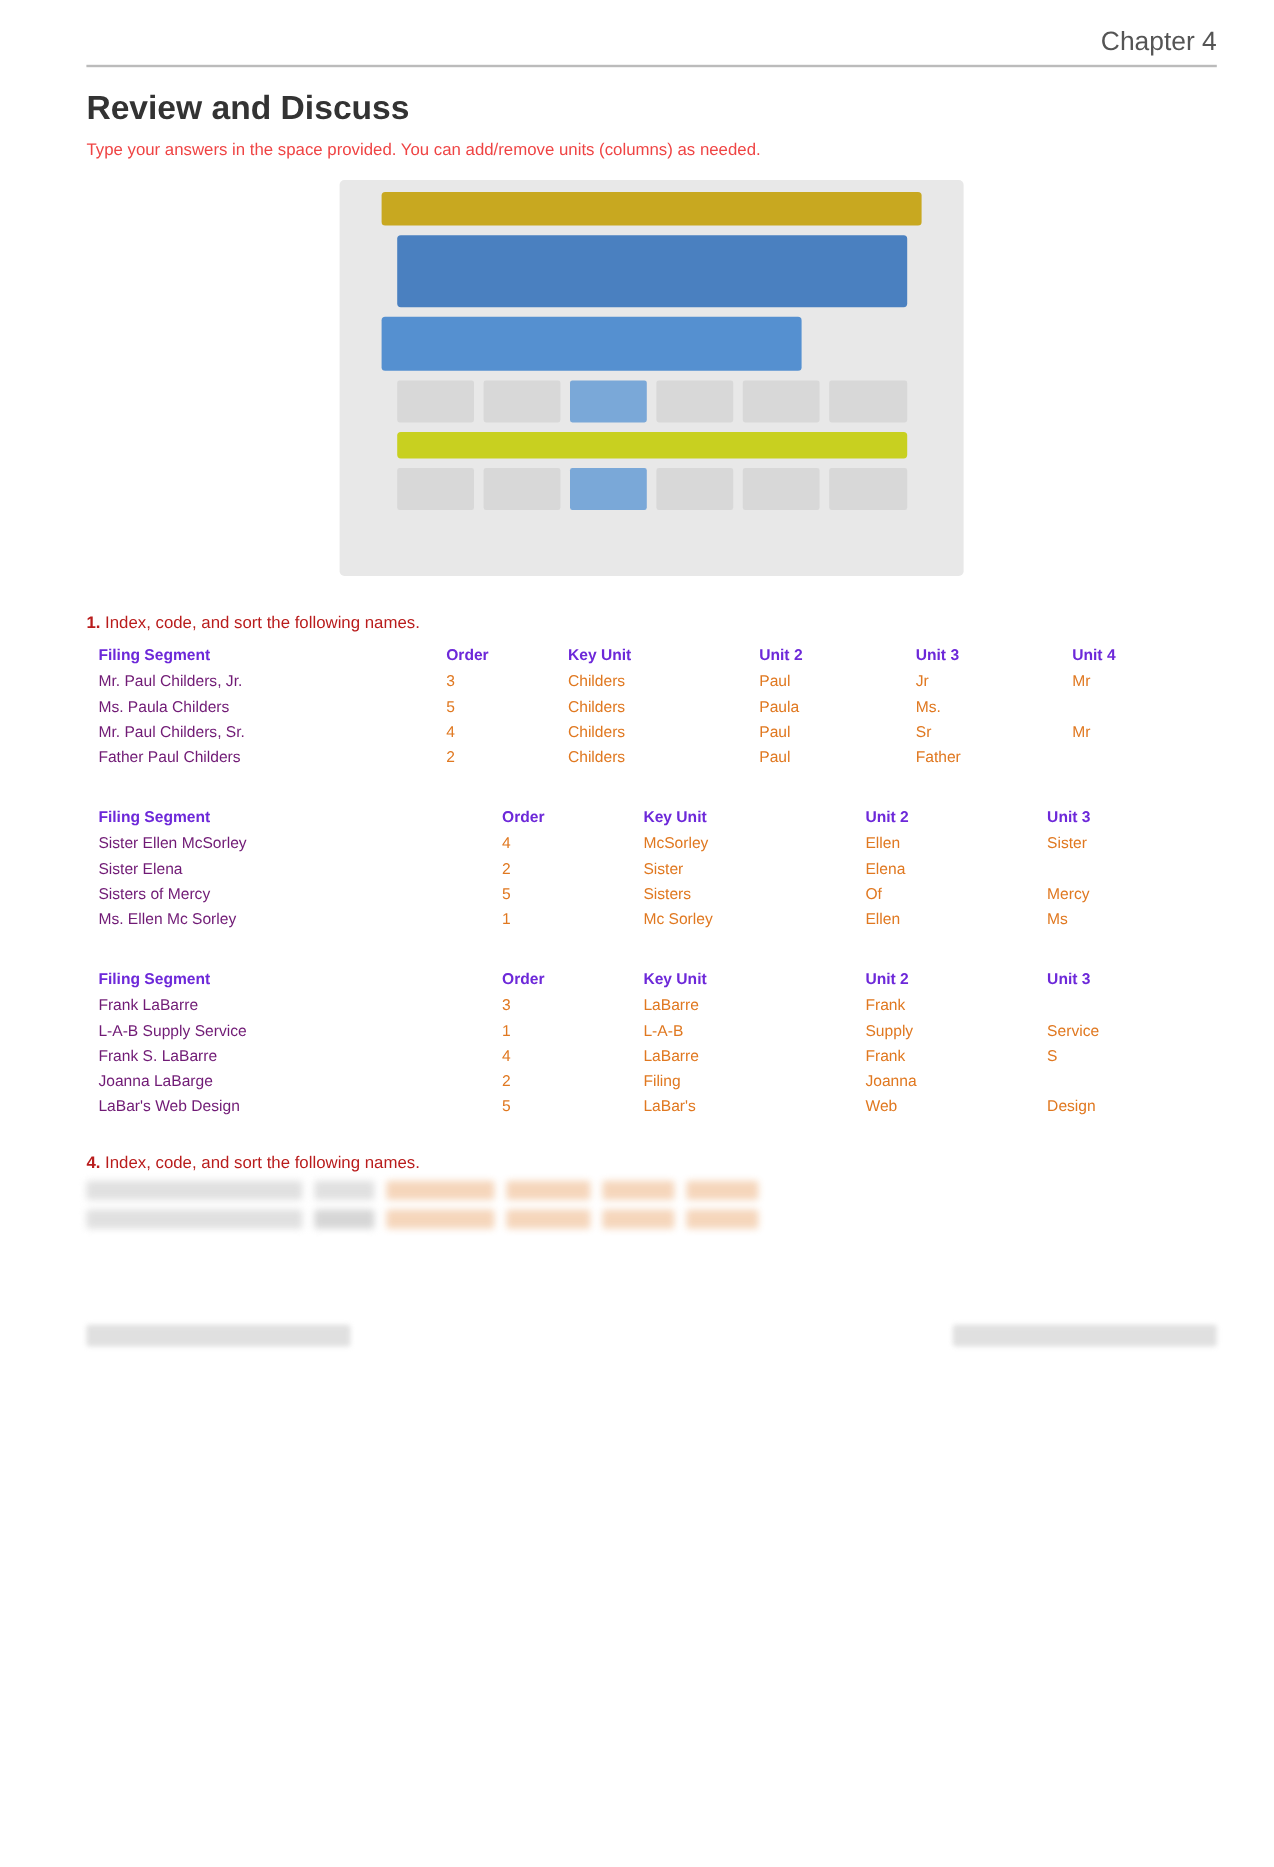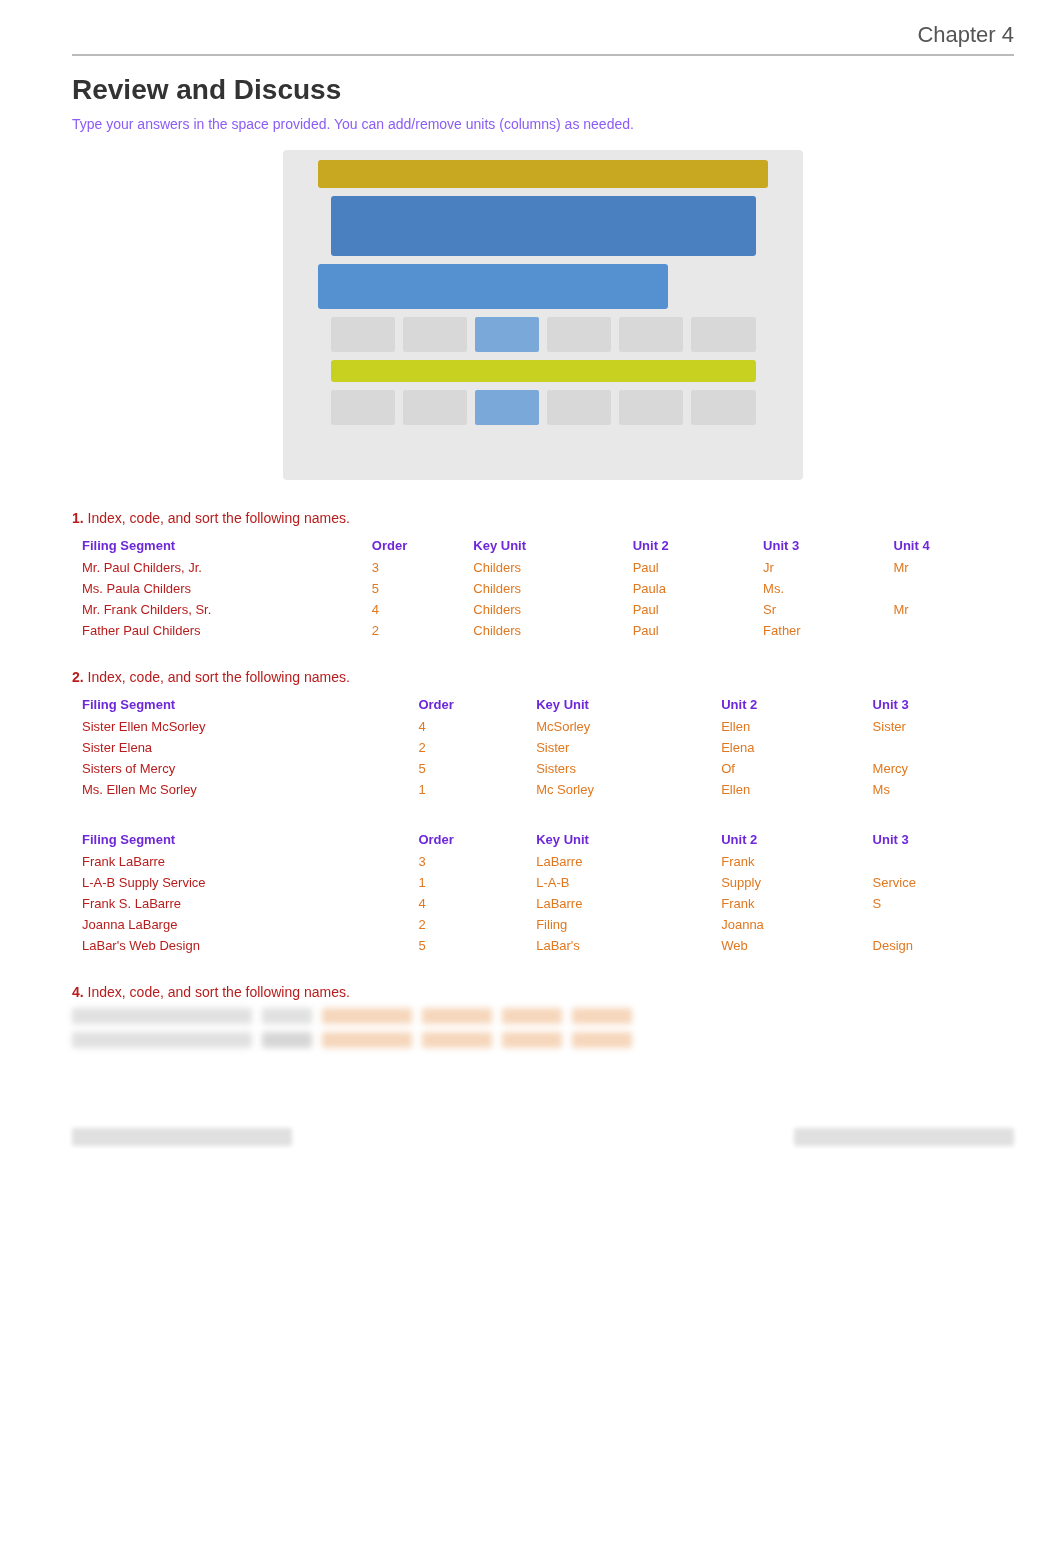--- a/index.html
+++ b/index.html
@@ -31,21 +31,21 @@
 
     .page-title {
       font-size: 28px;
       font-weight: bold;
       color: #333;
       margin: 18px 0 10px 0;
     }
 
     .subtitle {
       font-size: 14px;
-      color: #8b5cf6;
+      color: #ef4444;
       margin-bottom: 18px;
     }
 
     
     .image-area {
       width: 520px;
       height: 330px;
       background: #e8e8e8;
       margin: 0 auto 30px auto;
       border-radius: 4px;
@@ -135,21 +135,21 @@
       color: #333;
       background: transparent;
     }
 
     .data-table td {
       padding: 3px 10px;
       color: #e07820;
     }
 
     .data-table td.col-name {
-      color: #b91c1c;
+      color: #701a75;
     }
 
     .data-table td.col-order {
       color: #e07820;
     }
 
     .blurred-footer {
       display: flex;
       justify-content: space-between;
       margin-top: 20px;
@@ -241,44 +241,40 @@
     </tr>
           <tr>
       <td class="col-name col-filing">Ms. Paula Childers</td>
       <td class="col-order">5</td>
       <td>Childers</td>
       <td>Paula</td>
       <td>Ms.</td>
       <td></td>
     </tr>
           <tr>
-      <td class="col-name col-filing">Mr. Frank Childers, Sr.</td>
+      <td class="col-name col-filing">Mr. Paul Childers, Sr.</td>
       <td class="col-order">4</td>
       <td>Childers</td>
       <td>Paul</td>
       <td>Sr</td>
       <td>Mr</td>
     </tr>
           <tr>
       <td class="col-name col-filing">Father Paul Childers</td>
       <td class="col-order">2</td>
       <td>Childers</td>
       <td>Paul</td>
       <td>Father</td>
       <td></td>
     </tr>
         </tbody>
     </table>
   </div>
 
   <div class="question-section">
-    <p class="question-label">
-      <span class="question-num">2.</span>
-      <span>Index, code, and sort the following names.</span>
-    </p>
     <table class="data-table">
       <thead>
         <tr class="header-row">
           <th class="col-filing">Filing Segment</th>
           <th class="col-order">Order</th>
           <th class="col-key">Key Unit</th>
           <th class="col-unit2">Unit 2</th>
           <th class="col-unit3">Unit 3</th>
         </tr>
       </thead>

